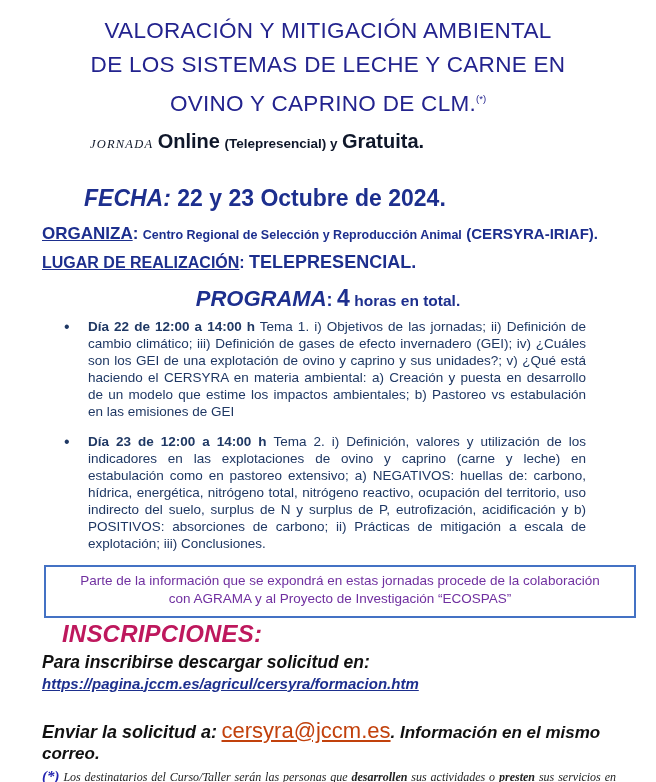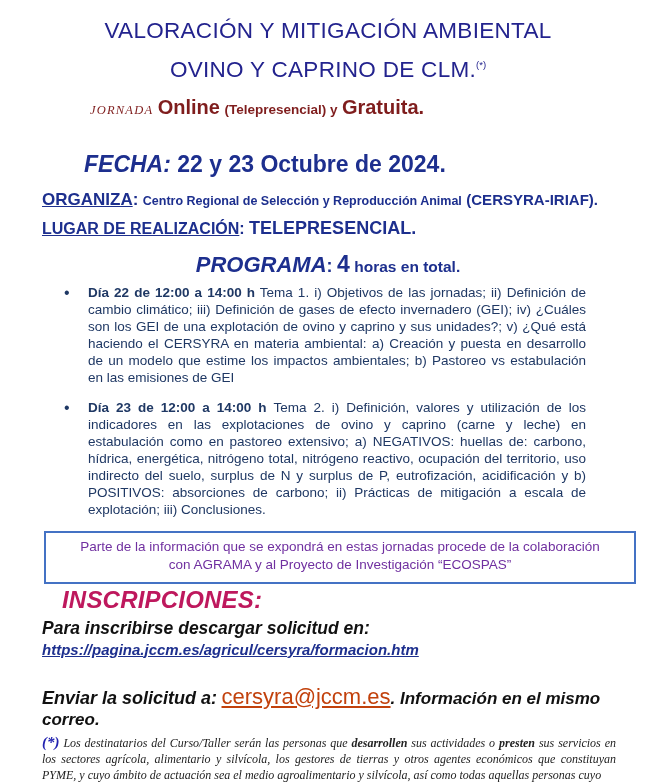--- a/index.html
+++ b/index.html
@@ -9,21 +9,21 @@
     -webkit-font-smoothing:antialiased;
   }
   p,h1,h2,ul{margin:0;padding:0;}
 
   .title{
     margin:14px 40px 0;text-align:center;
     color:#23238E;font-weight:normal;font-size:22.5px;line-height:34px;letter-spacing:.3px;
   }
   .title sup{font-size:9.5px;letter-spacing:0;}
 
-  .jornada{margin:9px 0 5px 90px;color:#7f1d1d;}
+  .jornada{margin:9px 0 5px 90px;color:#0f172a;}
   .jornada .jlabel{font-family:"Liberation Serif",serif;font-style:italic;font-size:12.5px;letter-spacing:1.2px;}
   .jornada .big{font-weight:bold;font-size:20px;}
   .jornada .mode{font-weight:bold;font-size:13.5px;}
 
   .fecha{margin:32px 0 6px 84px;color:#1D2F8E;font-weight:bold;font-size:23px;}
   .fecha .flabel{font-style:italic;}
 
   .organiza{margin:12px 0 0 42px;color:#1D2F8E;font-weight:bold;}
   .organiza .olabel{font-size:17px;text-decoration:underline;}
   .organiza .ocolon{font-size:17px;}
@@ -80,20 +80,21 @@
   .footnote .fn-marker{color:#2222B0;font-weight:bold;font-size:15px;}
   .footnote b{font-weight:bold;}
 </style>
 </head>
 <body>
 
 <div>
 
   <h1 class="title">
     <div>VALORACIÓN Y MITIGACIÓN AMBIENTAL</div>
+    <div>DE LOS SISTEMAS DE LECHE Y CARNE EN</div>
     <div><span>OVINO Y CAPRINO DE CLM.</span><sup>(*)</sup></div>
   </h1>
 
   <p class="jornada">
     <span class="jlabel">JORNADA</span>
     <span class="big">Online</span>
     <span class="mode">(Telepresencial) y</span>
     <span class="big">Gratuita.</span>
   </p>
 

